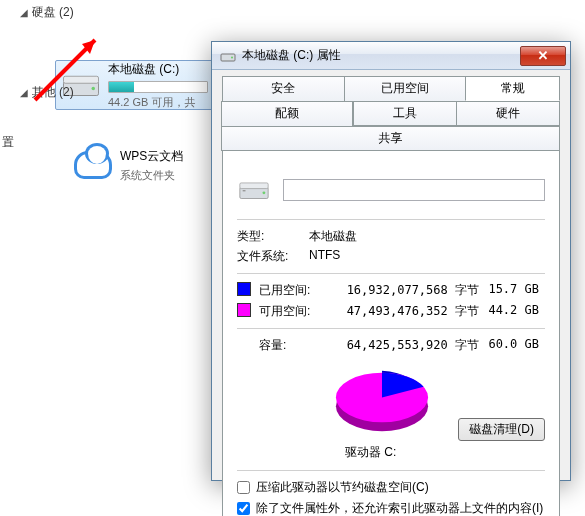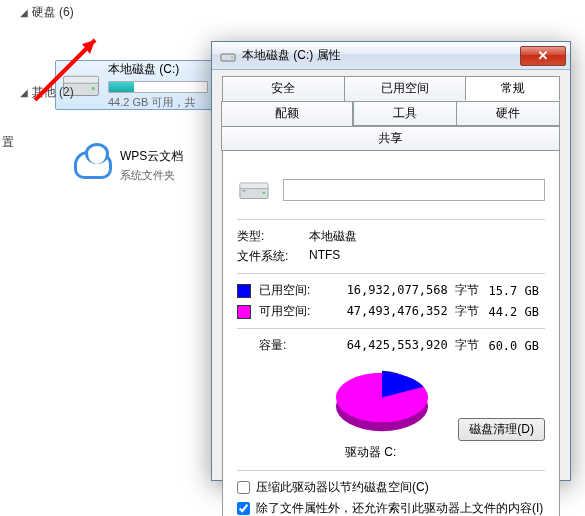--- a/index.html
+++ b/index.html
@@ -42,21 +42,21 @@
 
 .icon-row { display: flex; align-items: center; margin-bottom: 12px; }
 .big-drive-icon { width: 34px; height: 34px; margin-right: 12px; }
 .name-input { flex: 1; height: 22px; border: 1px solid #abadb3; padding: 2px 4px; font-size: 12px; background: #fff; }
 
 .info-row { display: flex; margin: 3px 0; font-size: 12px; }
 .info-label { width: 72px; }
 .info-value { flex: 1; }
 .hr { border: none; border-top: 1px solid #d0d0d0; margin: 8px 0; }
 
-.space-row { display: flex; align-items: center; margin: 4px 0; font-size: 12px; }
+.space-row { display: flex; align-items: flex-start; margin: 4px 0; font-size: 12px; }
 .swatch { width: 14px; height: 14px; border: 1px solid #333; margin-right: 8px; }
 .swatch.blue { background: #0000ff; }
 .swatch.magenta { background: #ff00ff; }
 .space-label { width: 70px; }
 .space-bytes { width: 150px; text-align: right; font-family: Consolas, monospace; font-size: 12px;}
 .space-size { width: 60px; text-align: right; font-family: Consolas, monospace; font-size: 12px;}
 
 .pie-area { position: relative; height: 100px; margin-top: 8px; }
 .pie { position: absolute; left: 90px; top: 0; width: 110px; height: 78px; }
 .drive-label-under { position: absolute; left: 108px; top: 82px; font-size: 12px; }
@@ -70,21 +70,21 @@
 .dlg-btn.default { border: 1px solid #3c7fb1; box-shadow: 0 0 2px #6badee; }
 </style>
 </head>
 <body>
 
 <div class="explorer">
   <div class="sidebar-truncated">置</div>
 
   <div class="section-header" style="top:4px;">
     <span class="tri">◢</span>
-    <span>硬盘 (6)</span>
+    <span>硬盘 (2)</span>
   </div>
 
   <div class="drive-item selected" style="left:55px; top:24px;">
     <div class="drive-icon">
       <svg viewBox="0 0 48 48">
           <rect x="4" y="20" width="40" height="16" rx="2" fill="#d8dde2" stroke="#888"></rect>
           <rect x="4" y="14" width="40" height="8" rx="2" fill="#e8ebee" stroke="#999"></rect>
           <circle cx="38" cy="28" r="2" fill="#6fcf6f"></circle>
         </svg>
     </div>

